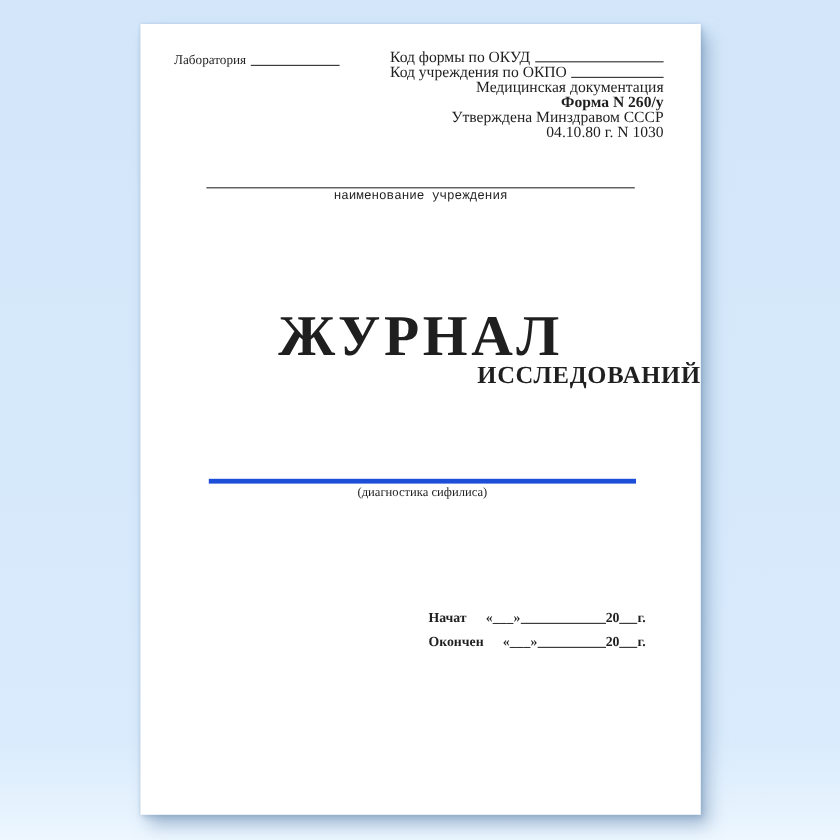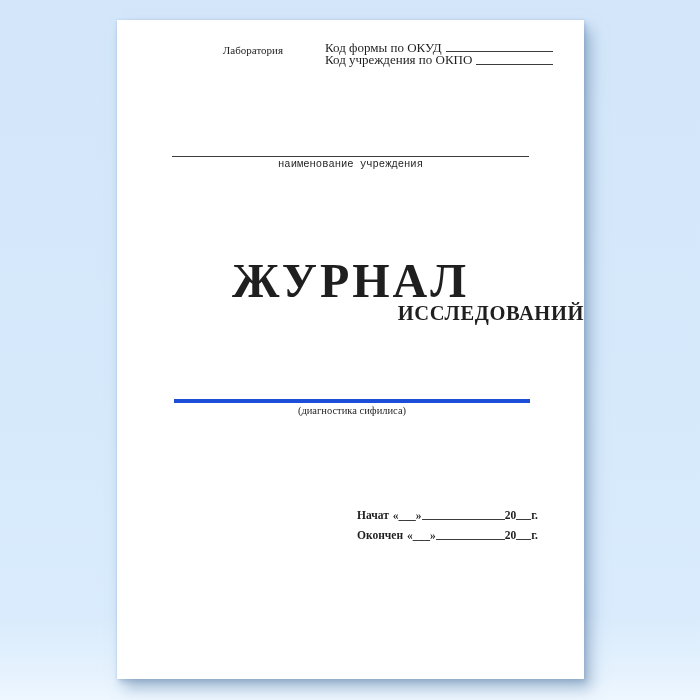--- a/index.html
+++ b/index.html
@@ -19,21 +19,21 @@
                 2px 3px 5px rgba(108, 140, 176, 0.35),
                 0 0 2px rgba(130, 160, 195, 0.3);
   }
   .blank-rule {
     border-bottom: 1px solid #3c3c3c;
   }
   
   .lab-field {
     position: absolute; left: 28px; top: 24px; width: 138px;
     display: flex; align-items: flex-end;
-    font-size: 11px; line-height: 13px; flex-direction: column;
+    font-size: 11px; line-height: 13px;
   }
   .lab-field .blank-rule { flex: 1; margin: 0 0 2px 4px; height: 9px; }
   
   .codes-block {
     position: absolute; left: 208px; top: 22px; width: 228px;
     font-size: 13px; line-height: 12.4px;
   }
   .code-row { display: flex; align-items: flex-end; }
   .code-row .blank-rule { flex: 1; margin: 0 0 2px 4px; height: 9px; }
   .approval { text-align: right; }
@@ -74,40 +74,46 @@
   .dates-block {
     position: absolute; left: 240px; top: 489px; width: 181px;
     font-size: 11.5px; font-weight: bold;
   }
   .date-row { display: flex; align-items: flex-end; line-height: 13px; }
   .date-row + .date-row { margin-top: 7px; }
   .date-row .gap { width: 4px; }
   .date-row .blank-rule { height: 9px; }
   .date-row .long-line { flex: 1; margin-bottom: 2px; }
   .date-row .short-line { width: 15px; margin-bottom: 2px; }
-  .quote-blank { font-weight: bold; }
+  .quote-blank { font-weight: bold; margin-left: 12px; }
 </style>
 </head>
 <body>
 
 <div class="paper">
 
   <div class="lab-field">
     <span>Лаборатория</span>
     <span class="blank-rule"></span>
   </div>
 
   <div class="codes-block">
     <div class="code-row">
       <span>Код формы по ОКУД</span>
       <span class="blank-rule"></span>
     </div>
     <div class="code-row">
       <span>Код учреждения по ОКПО</span>
       <span class="blank-rule"></span>
+    </div>
+    <div class="approval">
+      <div>Медицинская документация</div>
+      <div class="bold">Форма N 260/у</div>
+      <div>Утверждена Минздравом СССР</div>
+      <div>04.10.80 г. N 1030</div>
     </div>
   </div>
 
   <div class="inst-blank">
     <span>наименование учреждения</span>
   </div>
 
   <div class="title-block">
     <div class="title-main">ЖУРНАЛ</div>
     <div class="title-sub2">ИССЛЕДОВАНИЙ</div>

